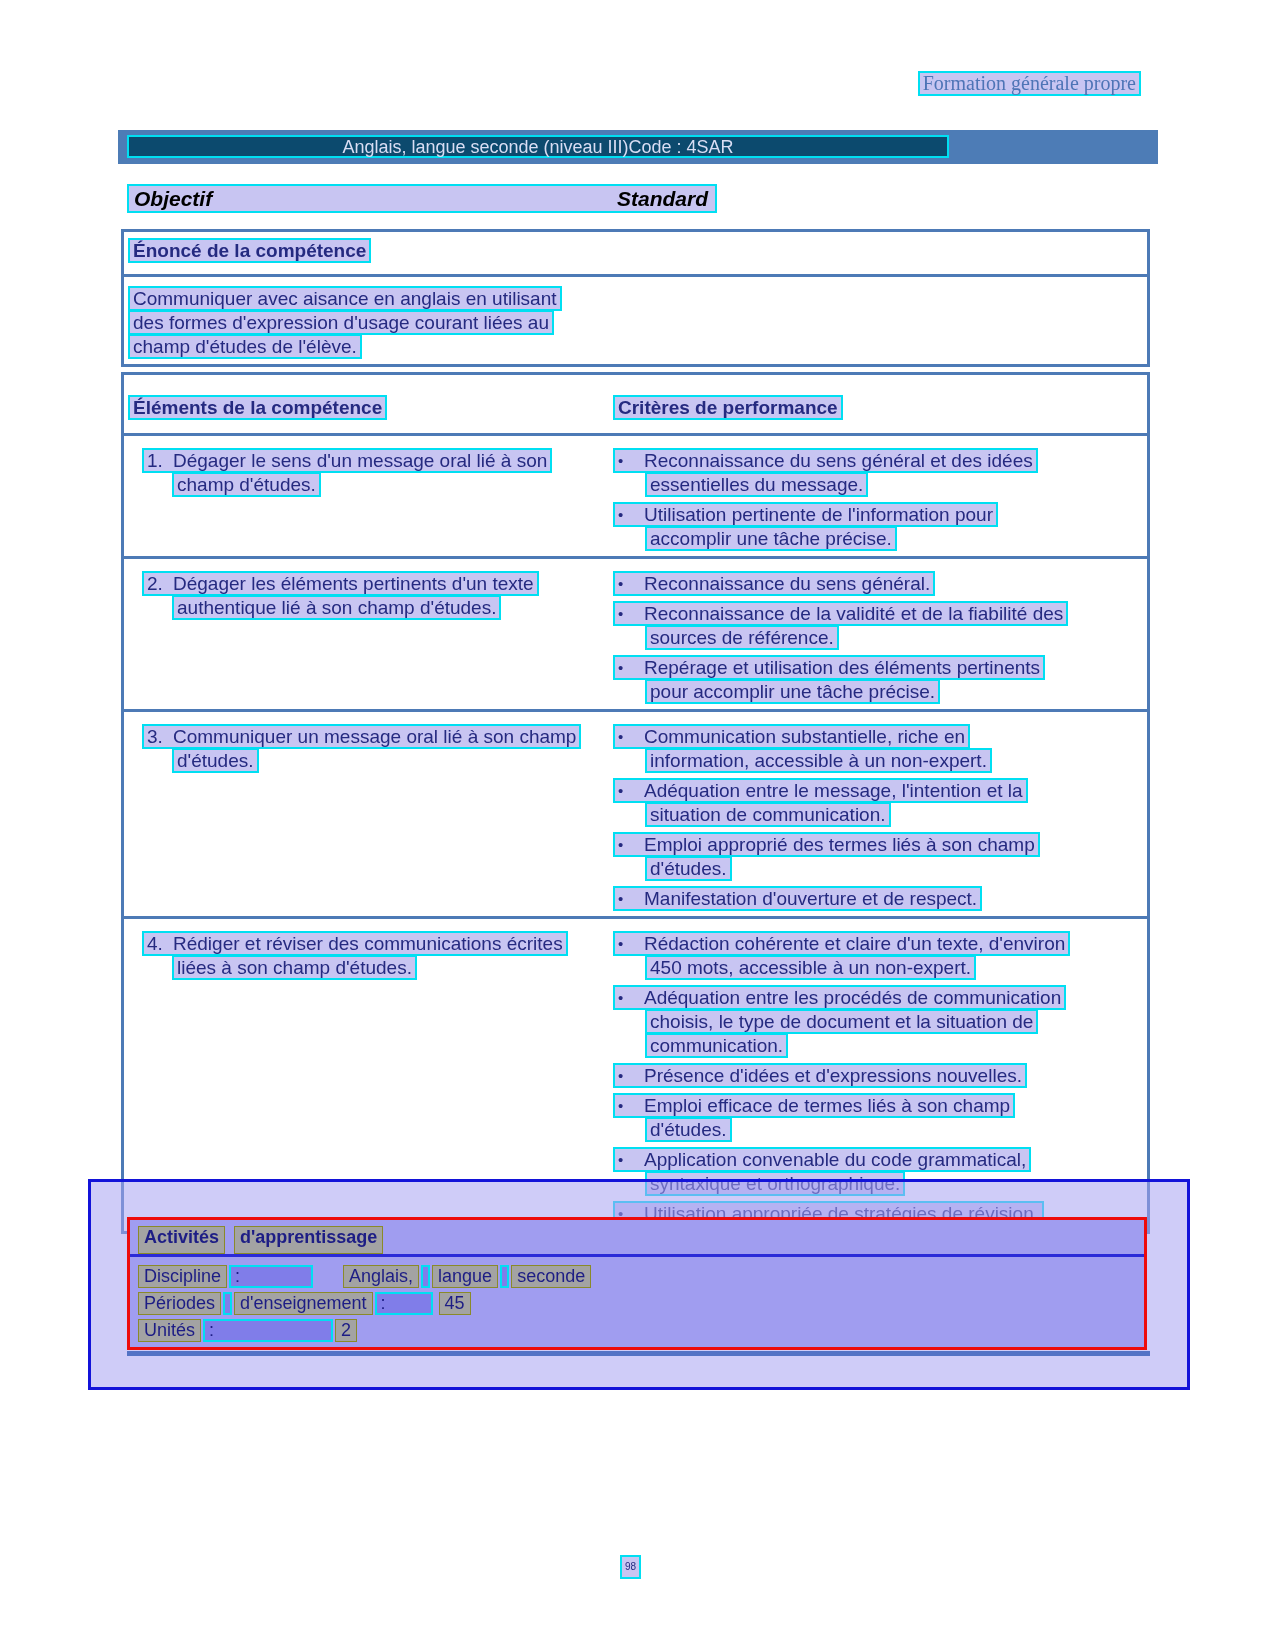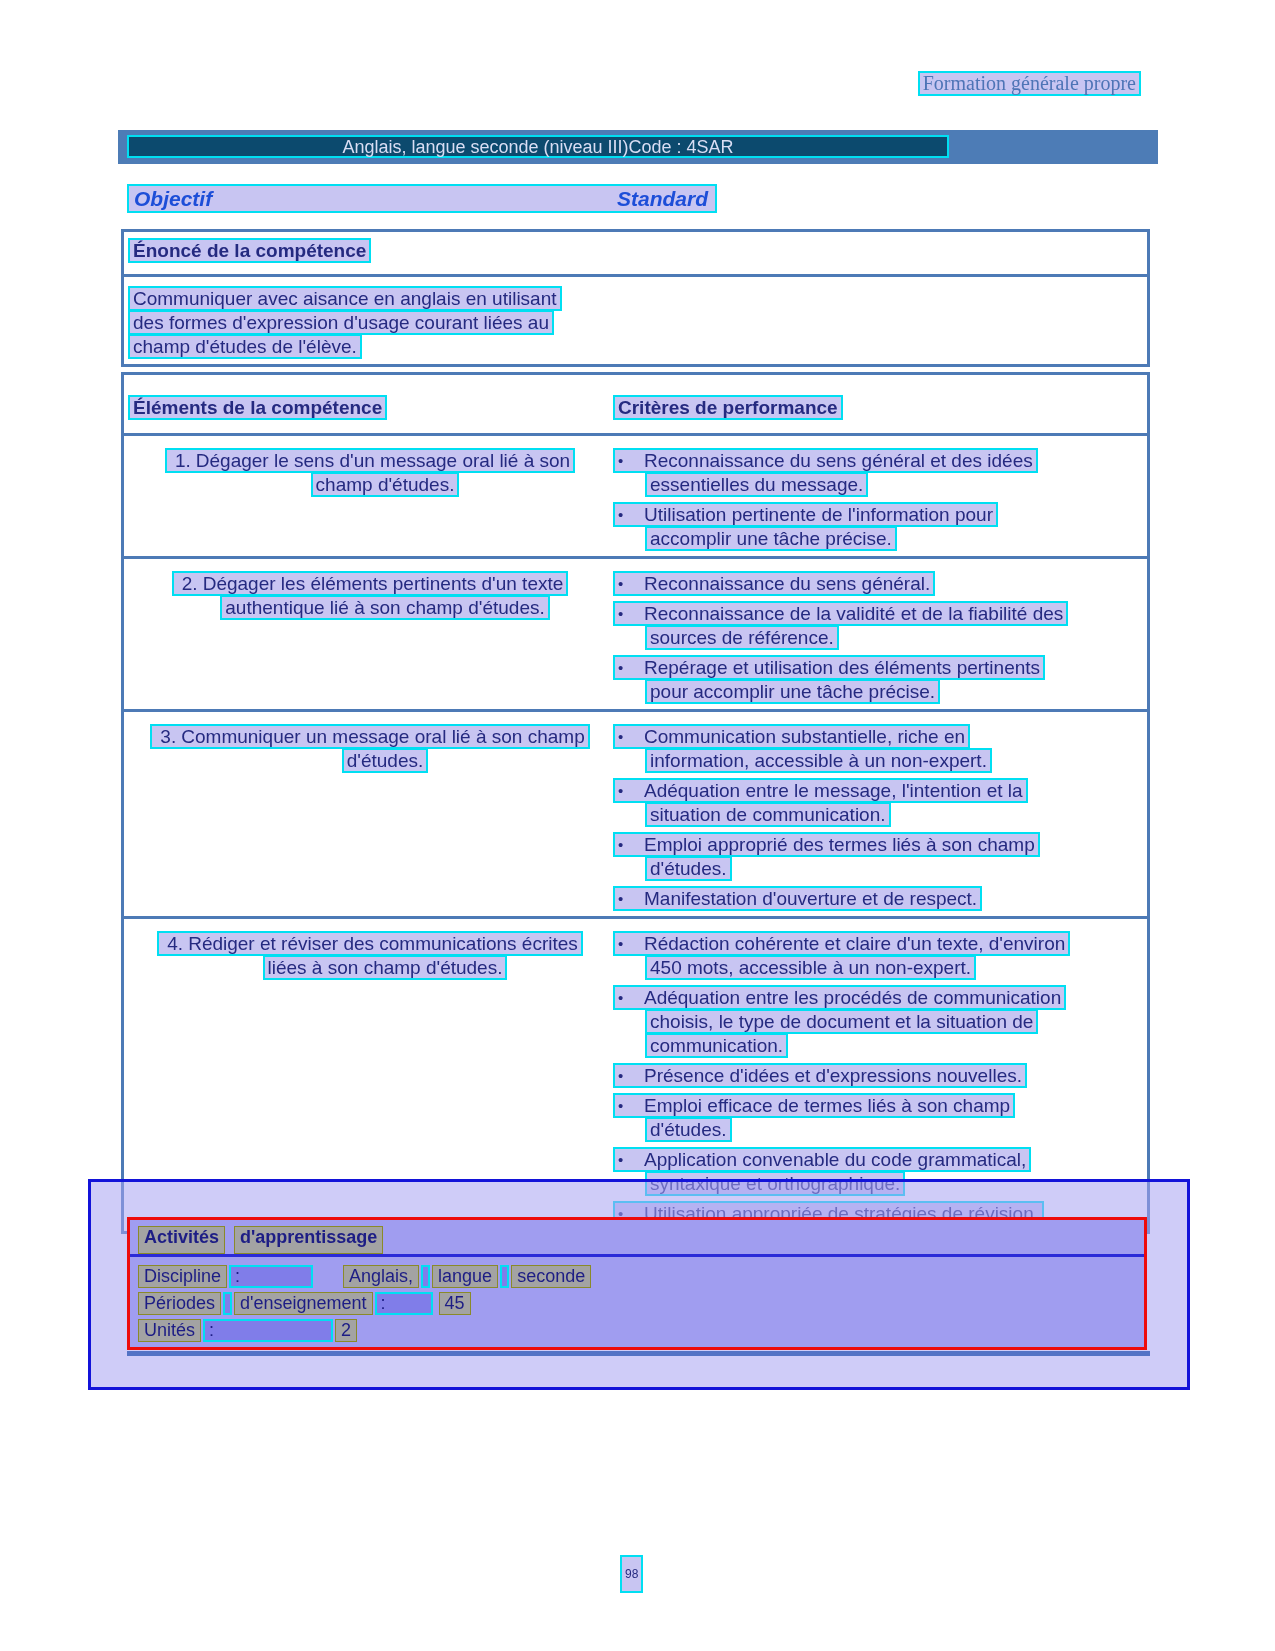--- a/index.html
+++ b/index.html
@@ -18,41 +18,41 @@
   
   .bar{position:absolute;left:118px;top:130px;width:1040px;height:34px;background:#4d7cb6;}
   .bar-band{position:absolute;left:9px;top:5px;width:822px;height:23px;background:#0c4a6e;
             border:2px solid #00dff2;box-sizing:border-box;display:flex;
             justify-content:center;align-items:center;padding:0 5px;}
   .bar-band span{color:#d9def4;font-size:18px;line-height:18px;white-space:nowrap;}
 
   
   .obj-band{position:absolute;left:127px;top:184px;width:590px;height:29px;background:#c8c5f2;
             border:2px solid #00dff2;box-sizing:border-box;}
-  .obj-band span{position:absolute;top:1px;font-size:21px;font-weight:bold;font-style:italic;color:#1d4ed8;}
+  .obj-band span{position:absolute;top:1px;font-size:21px;font-weight:bold;font-style:italic;color:#000000;}
   .obj-band .objectif{left:5px;}
   .obj-band .standard{left:488px;}
 
   
   .enonce{position:absolute;left:121px;top:229px;width:1029px;border:3px solid #4d7ab6;box-sizing:border-box;}
   .enonce-head{height:36px;border-bottom:3px solid #4d7ab6;padding:6px 0 0 4px;}
   .enonce-head .hl{font-weight:bold;}
   .enonce-body{padding:9px 0 6px 4px;}
 
   
   .table{position:absolute;left:121px;top:372px;width:1029px;border:3px solid #4d7ab6;box-sizing:border-box;}
   .thead{height:58px;border-bottom:3px solid #4d7ab6;position:relative;}
   .thead .hl{font-weight:bold;position:absolute;top:20px;}
   .thead .th-left{left:4px;}
   .thead .th-right{left:489px;}
   .trow{display:flex;border-bottom:3px solid #4d7ab6;box-sizing:border-box;padding-top:12px;}
   .trow:last-child{border-bottom:none;}
   .trow.r0{min-height:114px;} .trow.r1{min-height:151px;}
   .trow.r2{min-height:194px;} .trow.r3{min-height:300px;}
-  .cell-left{width:489px;padding-left:3px;box-sizing:border-box;text-align:center;}
+  .cell-left{width:489px;padding-left:18px;box-sizing:border-box;}
   .cell-right{flex:1;}
   .num{display:inline-block;width:26px;}
   .ind-el{margin-left:30px;}
   .ind-cr{margin-left:32px;}
   .item{margin-bottom:6px;}
   .dot{display:inline-block;width:26px;font-size:15px;vertical-align:1px;}
 
   
   .overlay{position:absolute;left:88px;top:1179px;width:1102px;height:211px;
            border:3px solid #1313d9;background:rgba(167,162,242,0.55);box-sizing:border-box;z-index:5;}
@@ -71,21 +71,21 @@
   .cb{display:inline-block;background:#807de9;border:2px solid #00dff2;padding:1px 4px;
       font-size:18px;line-height:17px;color:#1d1d85;box-sizing:border-box;height:23px;}
   .cb.sliver{width:9px;padding:0;}
   .arow0 .colon{width:84px;} .arow1 .colon{width:58px;} .arow2 .colon{width:130px;}
   .wb + .cb, .cb + .wb, .wb + .wb{margin-left:2px;}
   .arow0 .gap-lg{margin-left:30px;text-align:right;}
   .arow1 .gap-sm{margin-left:6px;}
 
   
   .pageno{position:absolute;left:620px;top:1555px;}
-  .pageno .hl{font-size:12px;line-height:16px;padding:9px 3px;}
+  .pageno .hl{font-size:10px;line-height:16px;padding:2px 3px;}
 </style>
 </head>
 <body>
 
 <div class="page">
 
   <div class="eyebrow">
     <span class="hl">Formation générale propre</span>
   </div>
 

